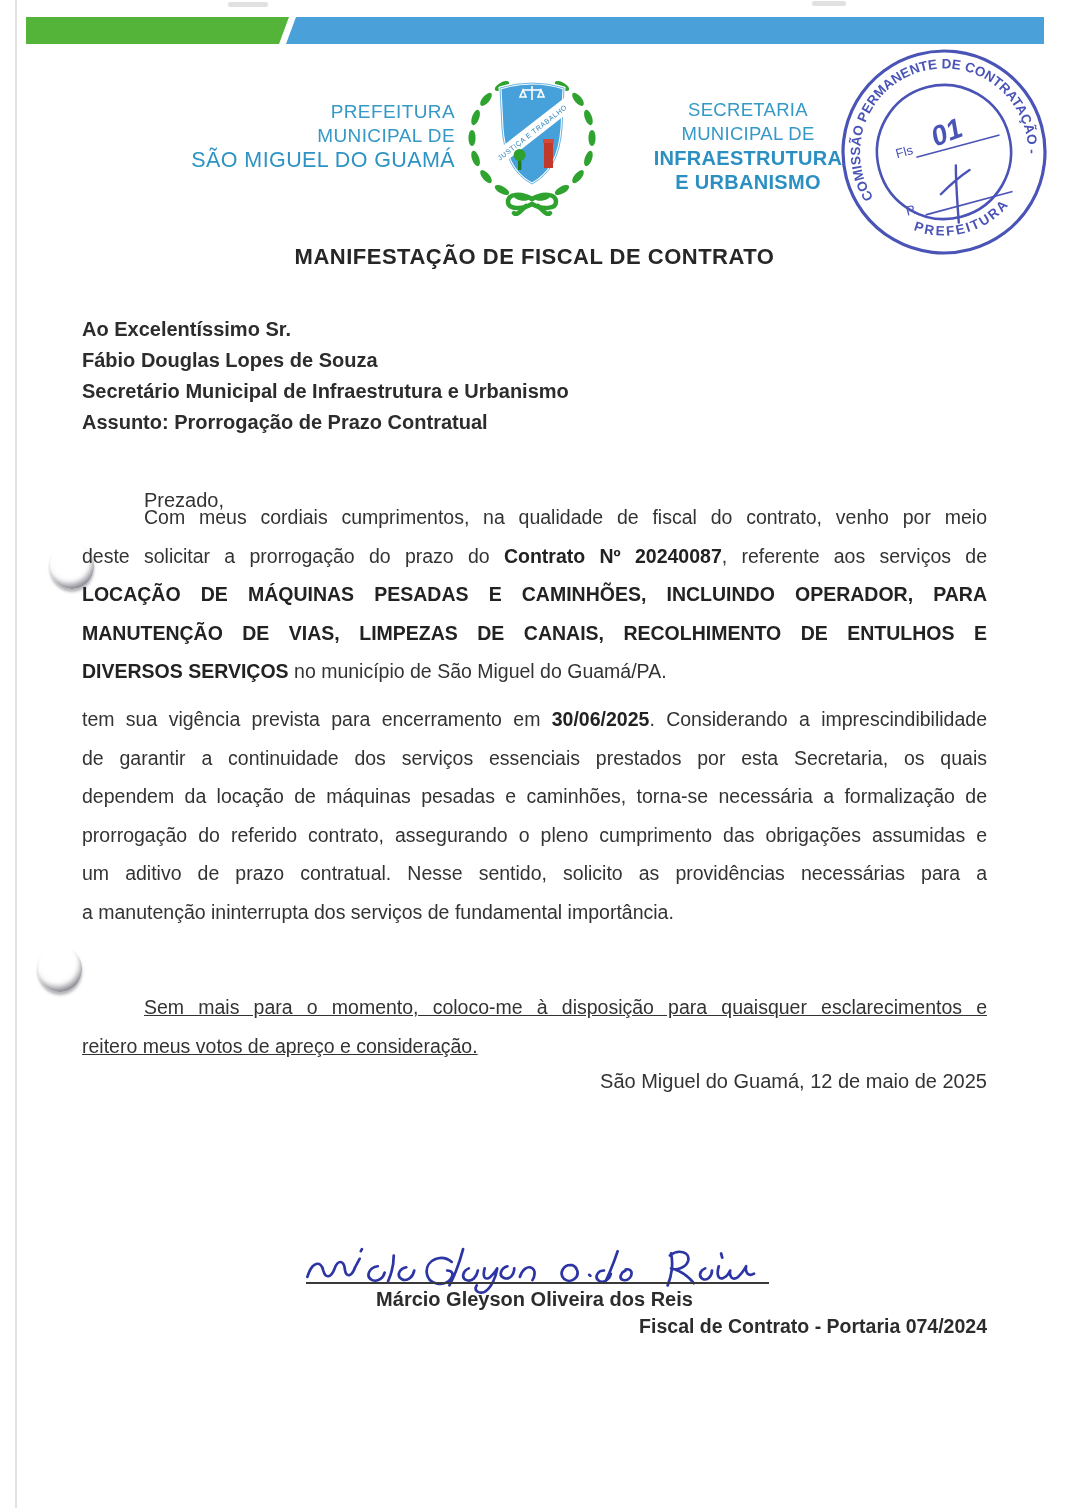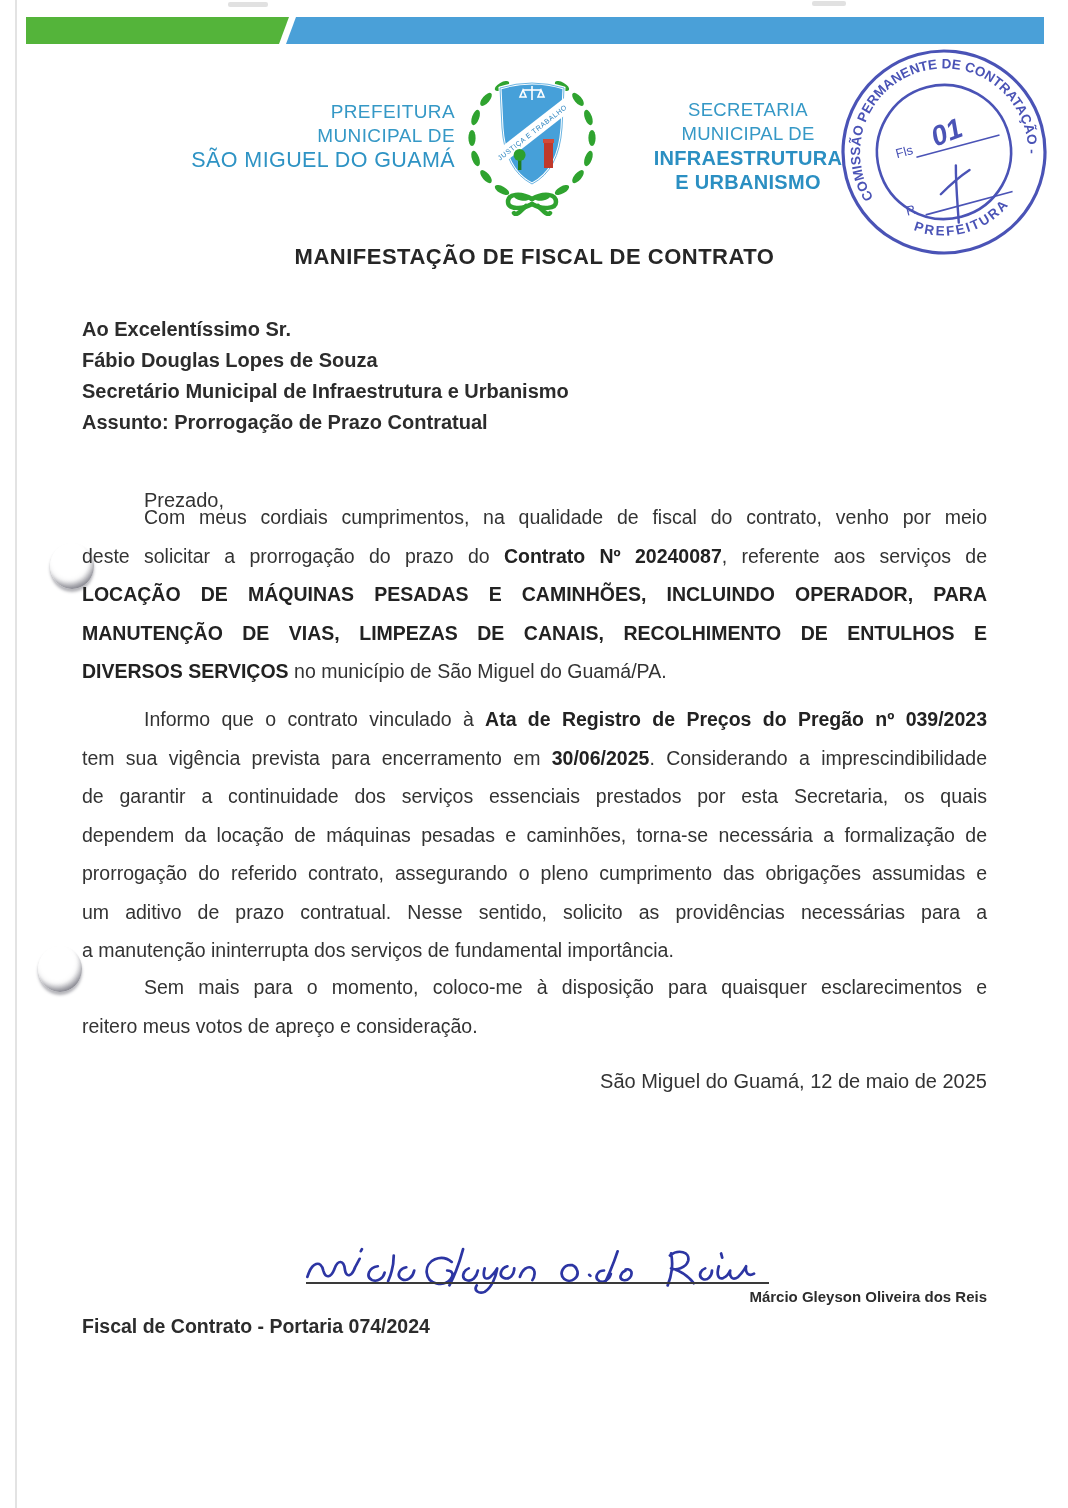--- a/index.html
+++ b/index.html
@@ -28,27 +28,27 @@
   .org-right .bold{font-weight:bold;color:#2b8fc2;font-size:20px;}
   
   .title{left:82px;top:244px;width:905px;text-align:center;font-size:22px;font-weight:bold;color:#262626;letter-spacing:.5px;}
   .addr{left:82px;top:314px;width:905px;font-size:20px;font-weight:bold;color:#2c2c2c;line-height:31px;}
   .salutation{left:144px;top:448px;font-size:20px;color:#333;margin-top:41px;}
   .para{left:82px;width:905px;font-size:19.5px;color:#333;}
   .tline{height:38.5px;line-height:38.5px;text-align:justify;text-align-last:justify;}
   .tline.indent{padding-left:62px;}
   .tline.last{text-align-last:left;}
   .b{font-weight:bold;color:#222;}
-  .p1{top:498px;} .p2{top:700px;} .p3{top:968px;}
+  .p1{top:498px;} .p2{top:700px;} .p3{top:988px;text-decoration:underline;}
   .dateline{left:82px;top:1070px;width:905px;text-align:right;font-size:20px;color:#333;}
   
   .sig-hand{left:296px;top:1232px;}
   .sig-rule{left:306px;top:1282px;width:463px;height:2px;background:#3a3a3a;}
-  .sig-name{left:82px;top:1288px;width:905px;text-align:right;font-size:15px;font-weight:bold;color:#2c2c2c;}
-  .sig-role{left:82px;top:1315px;width:905px;text-align:left;font-size:19.5px;font-weight:bold;color:#2c2c2c;}
+  .sig-name{left:82px;top:1288px;width:905px;text-align:center;font-size:20px;font-weight:bold;color:#2c2c2c;}
+  .sig-role{left:82px;top:1315px;width:905px;text-align:right;font-size:19.5px;font-weight:bold;color:#2c2c2c;}
   
   .stamp{left:826px;top:34px;}
   .stamp text{font-family:"Liberation Sans",sans-serif;}
   .hand01{font-family:"DejaVu Sans",sans-serif;font-style:italic;font-weight:bold;}
 </style>
 </head>
 <body>
 
 <div class="page">
 
@@ -165,21 +165,20 @@
   <div class="abs salutation">Prezado,</div>
 
   <div class="abs para p1">
       <div class="tline indent"><span>Com meus cordiais cumprimentos, na qualidade de fiscal do contrato, venho por meio</span></div>
       <div class="tline"><span>deste solicitar a prorrogação do prazo do </span><span class="b">Contrato Nº 20240087</span><span>, referente aos serviços de</span></div>
       <div class="tline"><span class="b">LOCAÇÃO DE MÁQUINAS PESADAS E CAMINHÕES, INCLUINDO OPERADOR, PARA</span></div>
       <div class="tline"><span class="b">MANUTENÇÃO DE VIAS, LIMPEZAS DE CANAIS, RECOLHIMENTO DE ENTULHOS E</span></div>
       <div class="tline last"><span class="b">DIVERSOS SERVIÇOS</span><span> no município de São Miguel do Guamá/PA.</span></div>
     </div>
   <div class="abs para p2">
-      <div class="tline indent"><span>Informo que o contrato vinculado à </span><span class="b">Ata de Registro de Preços do Pregão nº 039/2023</span></div>
       <div class="tline"><span>tem sua vigência prevista para encerramento em </span><span class="b">30/06/2025</span><span>. Considerando a imprescindibilidade</span></div>
       <div class="tline"><span>de garantir a continuidade dos serviços essenciais prestados por esta Secretaria, os quais</span></div>
       <div class="tline"><span>dependem da locação de máquinas pesadas e caminhões, torna-se necessária a formalização de</span></div>
       <div class="tline"><span>prorrogação do referido contrato, assegurando o pleno cumprimento das obrigações assumidas e</span></div>
       <div class="tline"><span>um aditivo de prazo contratual. Nesse sentido, solicito as providências necessárias para a</span></div>
       <div class="tline last"><span>a manutenção ininterrupta dos serviços de fundamental importância.</span></div>
     </div>
   <div class="abs para p3">
       <div class="tline indent"><span>Sem mais para o momento, coloco-me à disposição para quaisquer esclarecimentos e</span></div>
       <div class="tline last"><span>reitero meus votos de apreço e consideração.</span></div>

